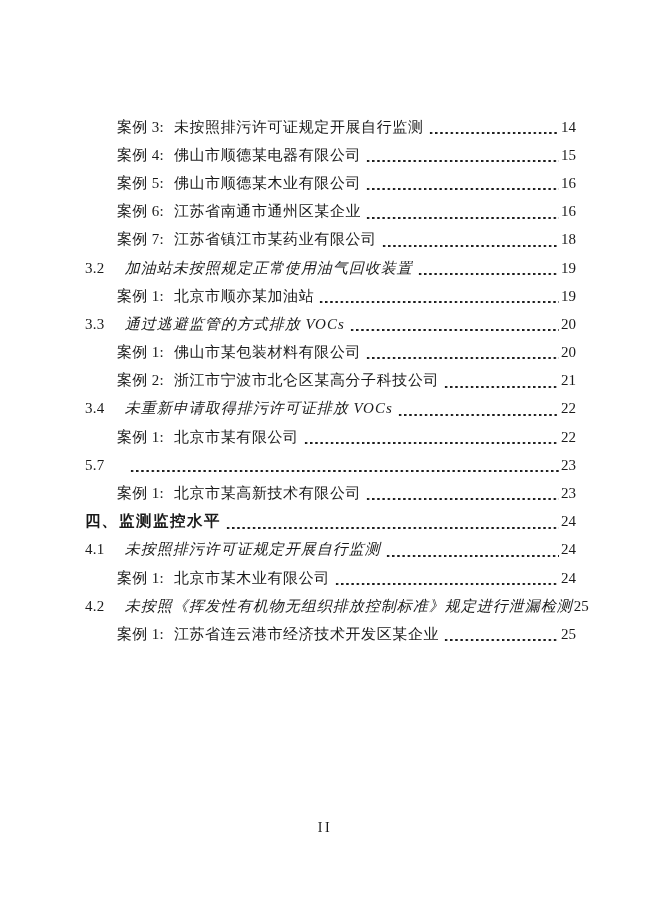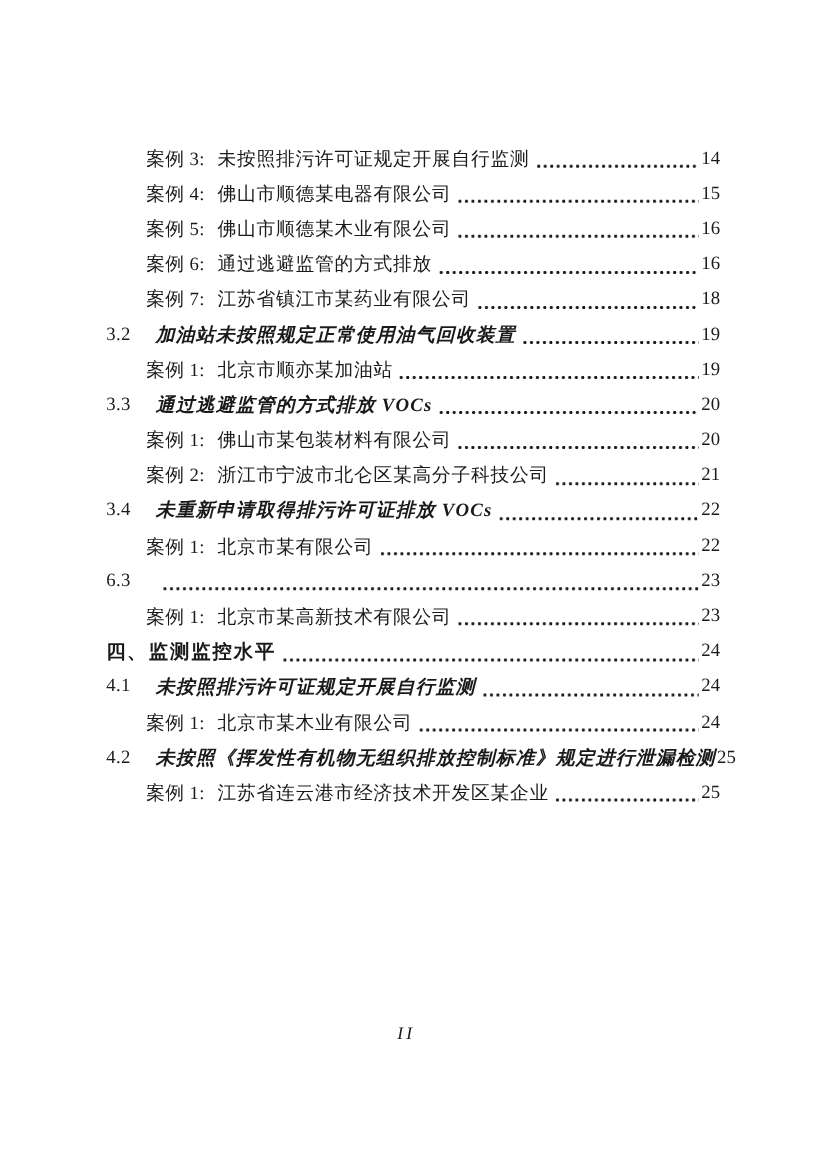--- a/index.html
+++ b/index.html
@@ -48,41 +48,40 @@
     background-position: 0 calc(100% - 6.2px);
   }
   .no-leader .pagenum { margin-left: 1px; }
 
   
   .case { padding-left: 32px; }
   .case .num { margin-right: 10px; }
 
   
   .section .num { margin-right: 20px; font-style: normal; }
-  .section .title { font-style: italic; letter-spacing: 1px; font-weight: bold; }
+  .section .title { font-style: italic; letter-spacing: 1px; }
 
   
   .chapter {
     font-weight: bold;
     font-family: "Liberation Sans", "DejaVu Sans", sans-serif;
     font-size: 15.5px;
   }
   .chapter .num { margin-right: 1px; letter-spacing: 1px; }
   .chapter .title { letter-spacing: 1.5px; }
 
   .page-footer {
     position: absolute;
     left: 0; right: 0; top: 818px;
     text-align: center;
   }
   .page-footer .folio {
     font-size: 14px;
     letter-spacing: 2.5px;
     color: #1a1a1a;
-    font-style: italic;
   }
 </style>
 </head>
 <body>
 
 <div class="page">
   <div class="toc" id="toc">
       <div class="toc-row case">
         <span class="num">案例 3:</span>
         <span class="title">未按照排污许可证规定开展自行监测</span>
@@ -96,21 +95,21 @@
         <span class="pagenum">15</span>
       </div>
       <div class="toc-row case">
         <span class="num">案例 5:</span>
         <span class="title">佛山市顺德某木业有限公司</span>
         <span class="leader"></span>
         <span class="pagenum">16</span>
       </div>
       <div class="toc-row case">
         <span class="num">案例 6:</span>
-        <span class="title">通过逃避监管的方式排放</span>
+        <span class="title">江苏省南通市通州区某企业</span>
         <span class="leader"></span>
         <span class="pagenum">16</span>
       </div>
       <div class="toc-row case">
         <span class="num">案例 7:</span>
         <span class="title">江苏省镇江市某药业有限公司</span>
         <span class="leader"></span>
         <span class="pagenum">18</span>
       </div>
       <div class="toc-row section">
@@ -149,21 +148,21 @@
         <span class="leader"></span>
         <span class="pagenum">22</span>
       </div>
       <div class="toc-row case">
         <span class="num">案例 1:</span>
         <span class="title">北京市某有限公司</span>
         <span class="leader"></span>
         <span class="pagenum">22</span>
       </div>
       <div class="toc-row section">
-        <span class="num">6.3</span>
+        <span class="num">5.7</span>
         <span class="leader"></span>
         <span class="pagenum">23</span>
       </div>
       <div class="toc-row case">
         <span class="num">案例 1:</span>
         <span class="title">北京市某高新技术有限公司</span>
         <span class="leader"></span>
         <span class="pagenum">23</span>
       </div>
       <div class="toc-row chapter">

